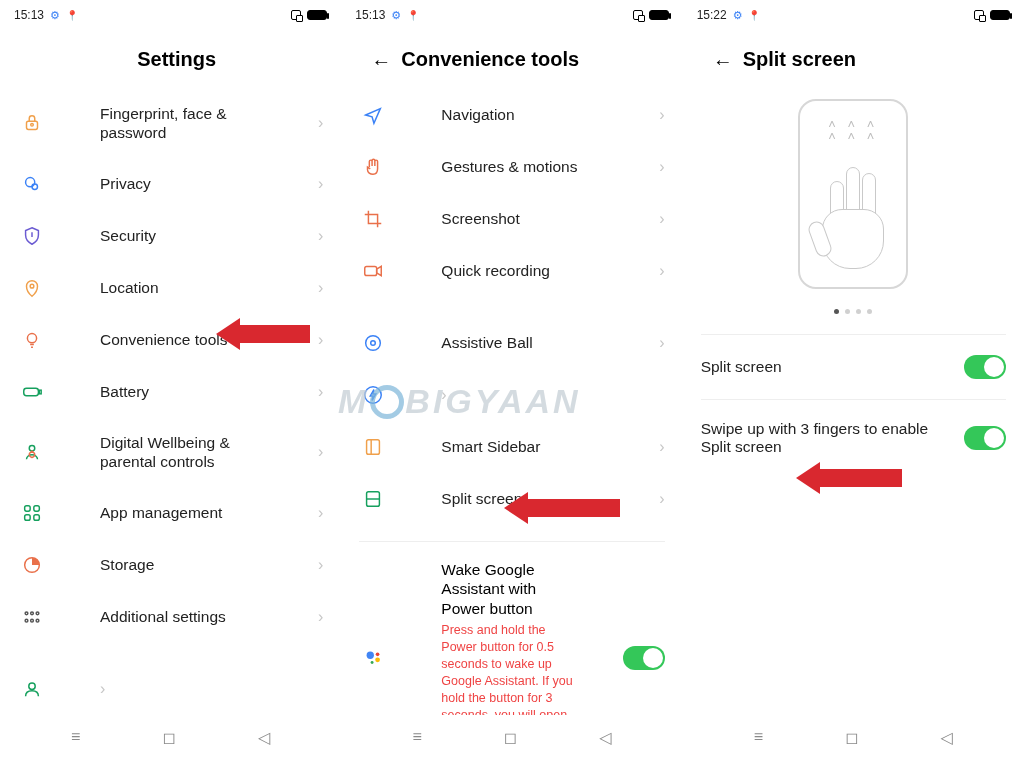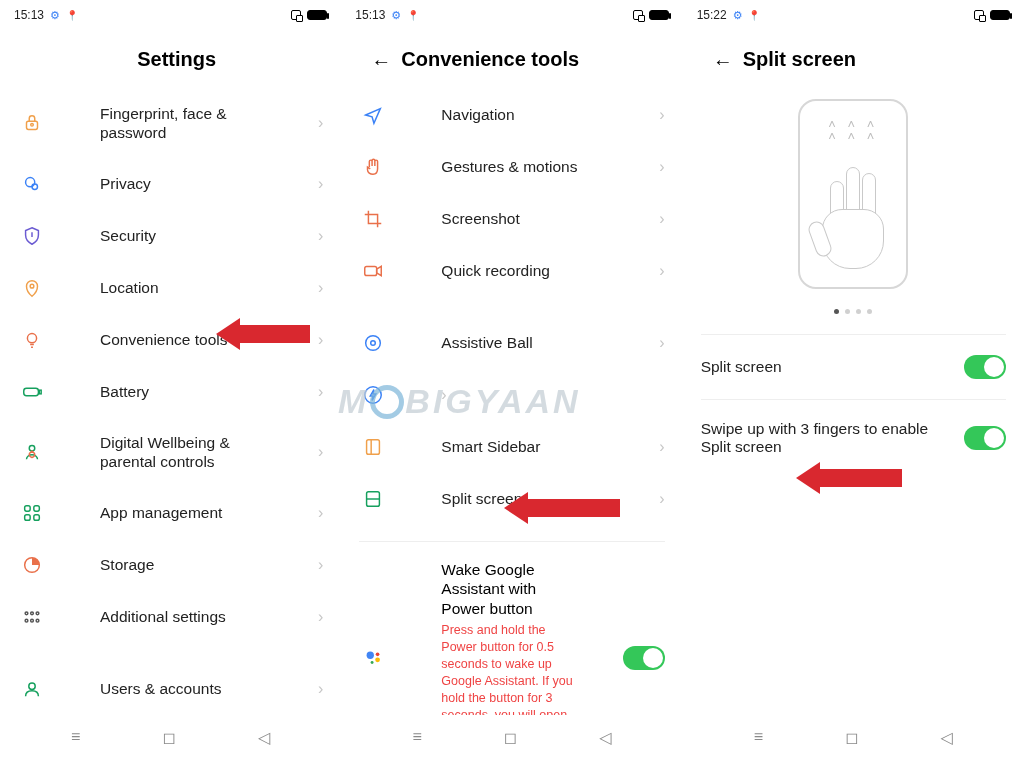--- a/index.html
+++ b/index.html
@@ -226,21 +226,20 @@
         <span class="chev">›</span>
       </div>
       <div class="section-gap"></div>
       <div class="row">
         <span class="ic">
             <svg viewBox="0 0 24 24" fill="none" stroke="#16a05e" stroke-width="1.6">
               <circle cx="12" cy="9" r="3.5"></circle>
               <path d="M5 20c0-4 3-6 7-6s7 2 7 6"></path>
             </svg>
           </span>
-        <span class="lbl">Users &amp; accounts</span>
         <span class="chev">›</span>
       </div>
     </div>
 
     <div class="nav">
       <span>≡</span>
       <span>◻</span>
       <span>◁</span>
     </div>
   </div>

